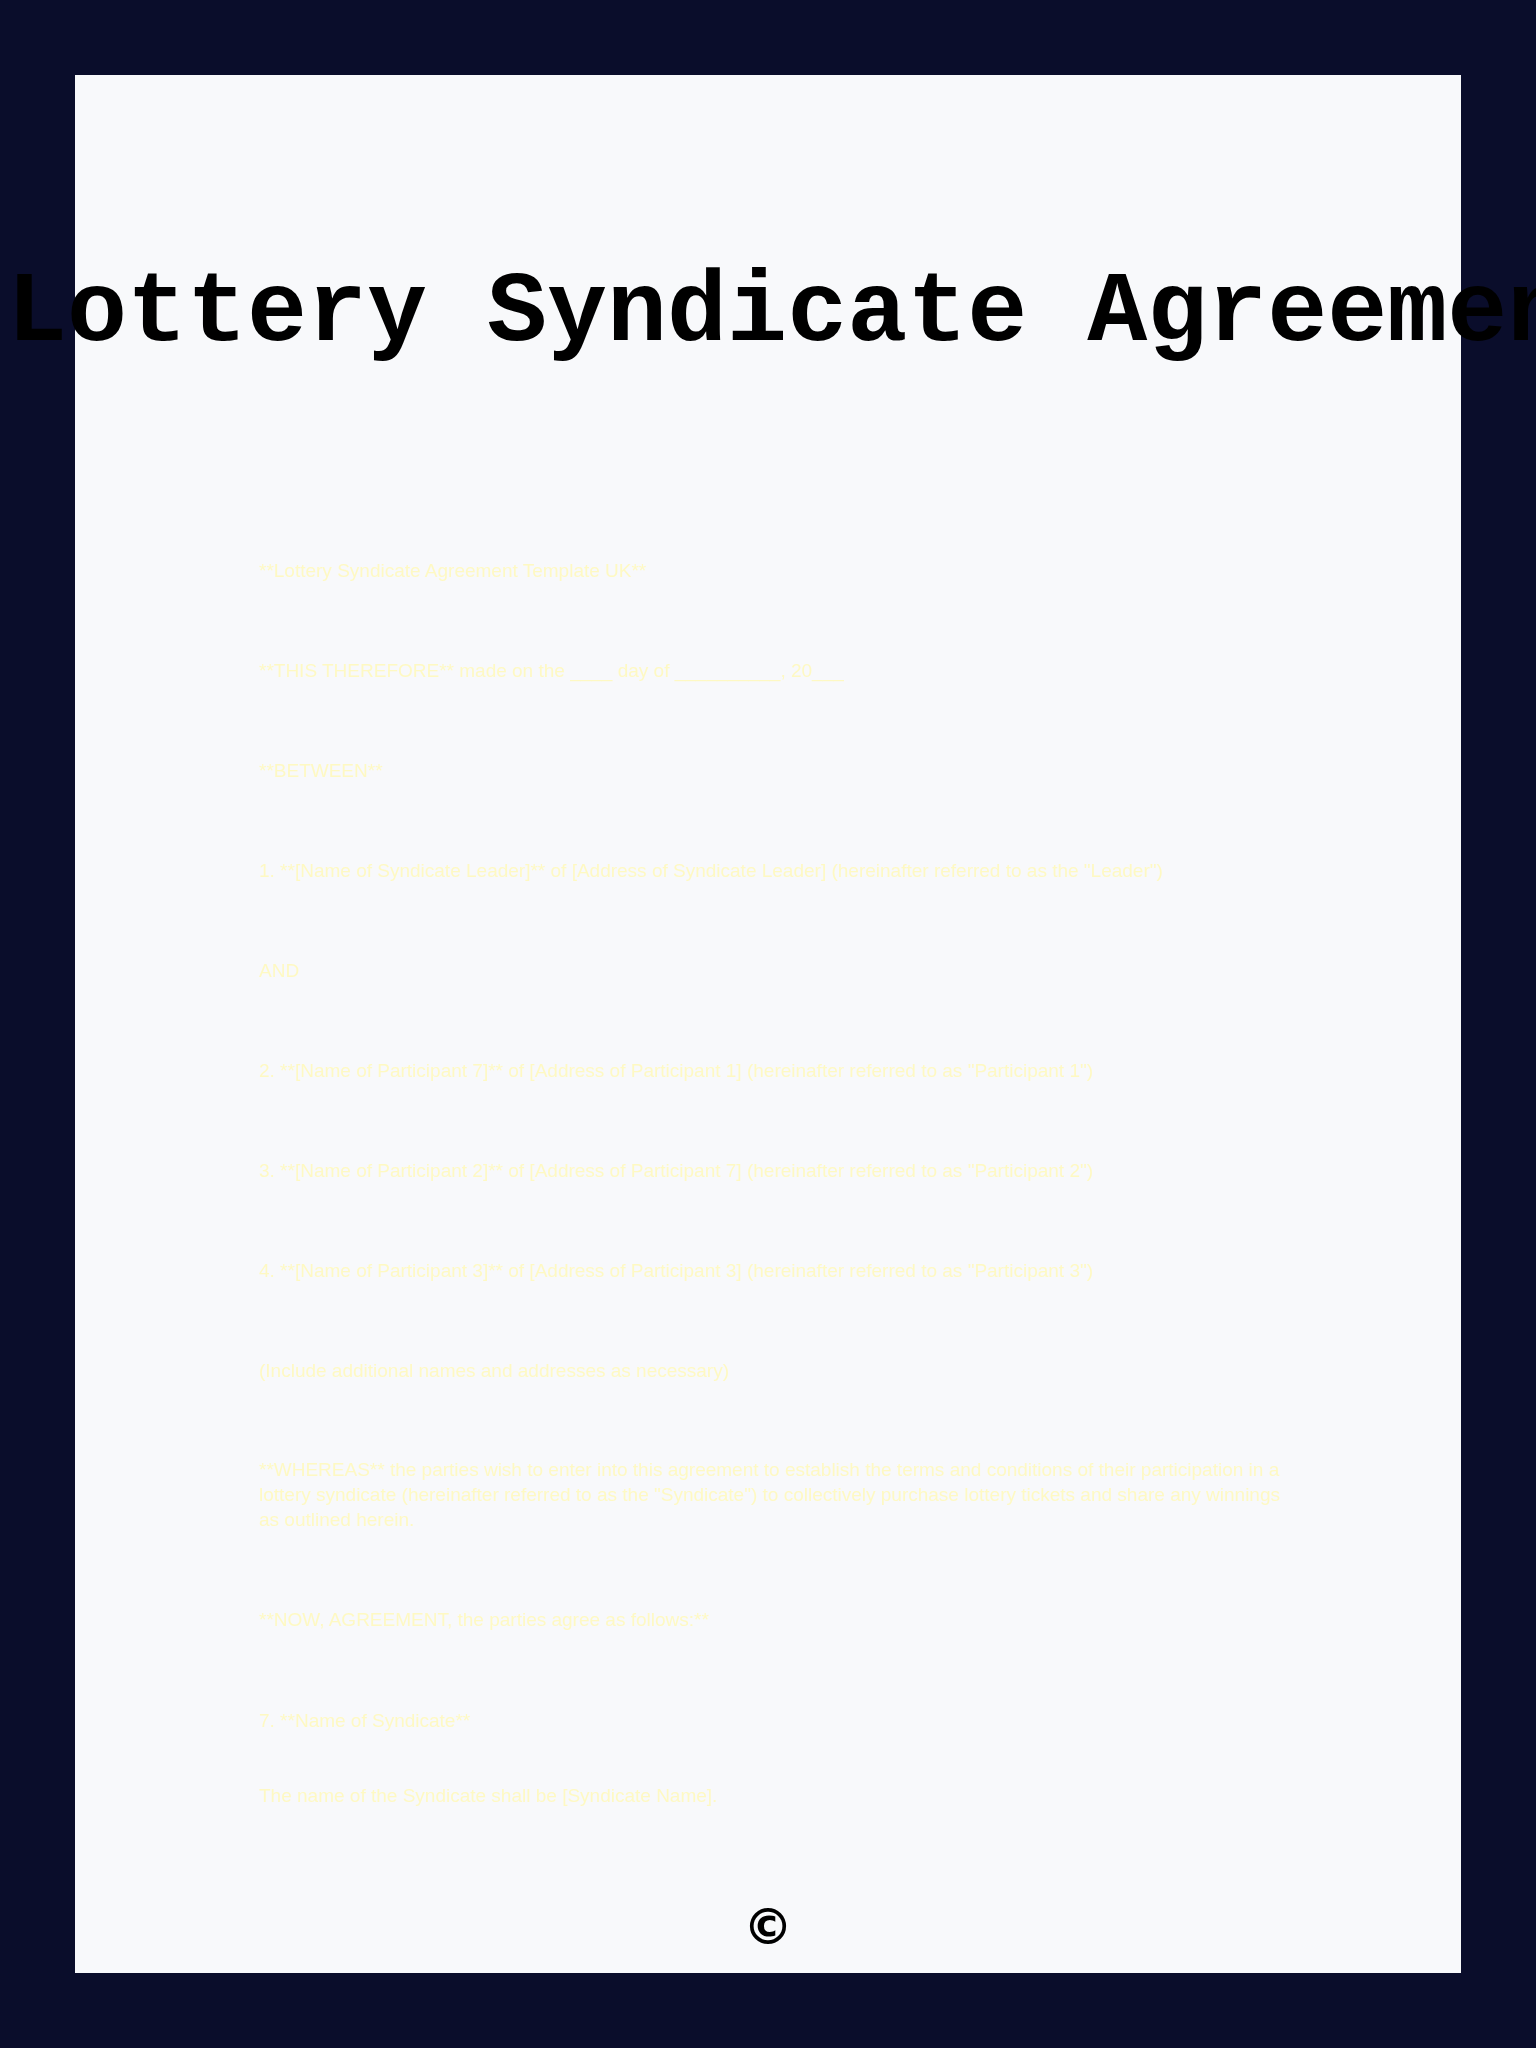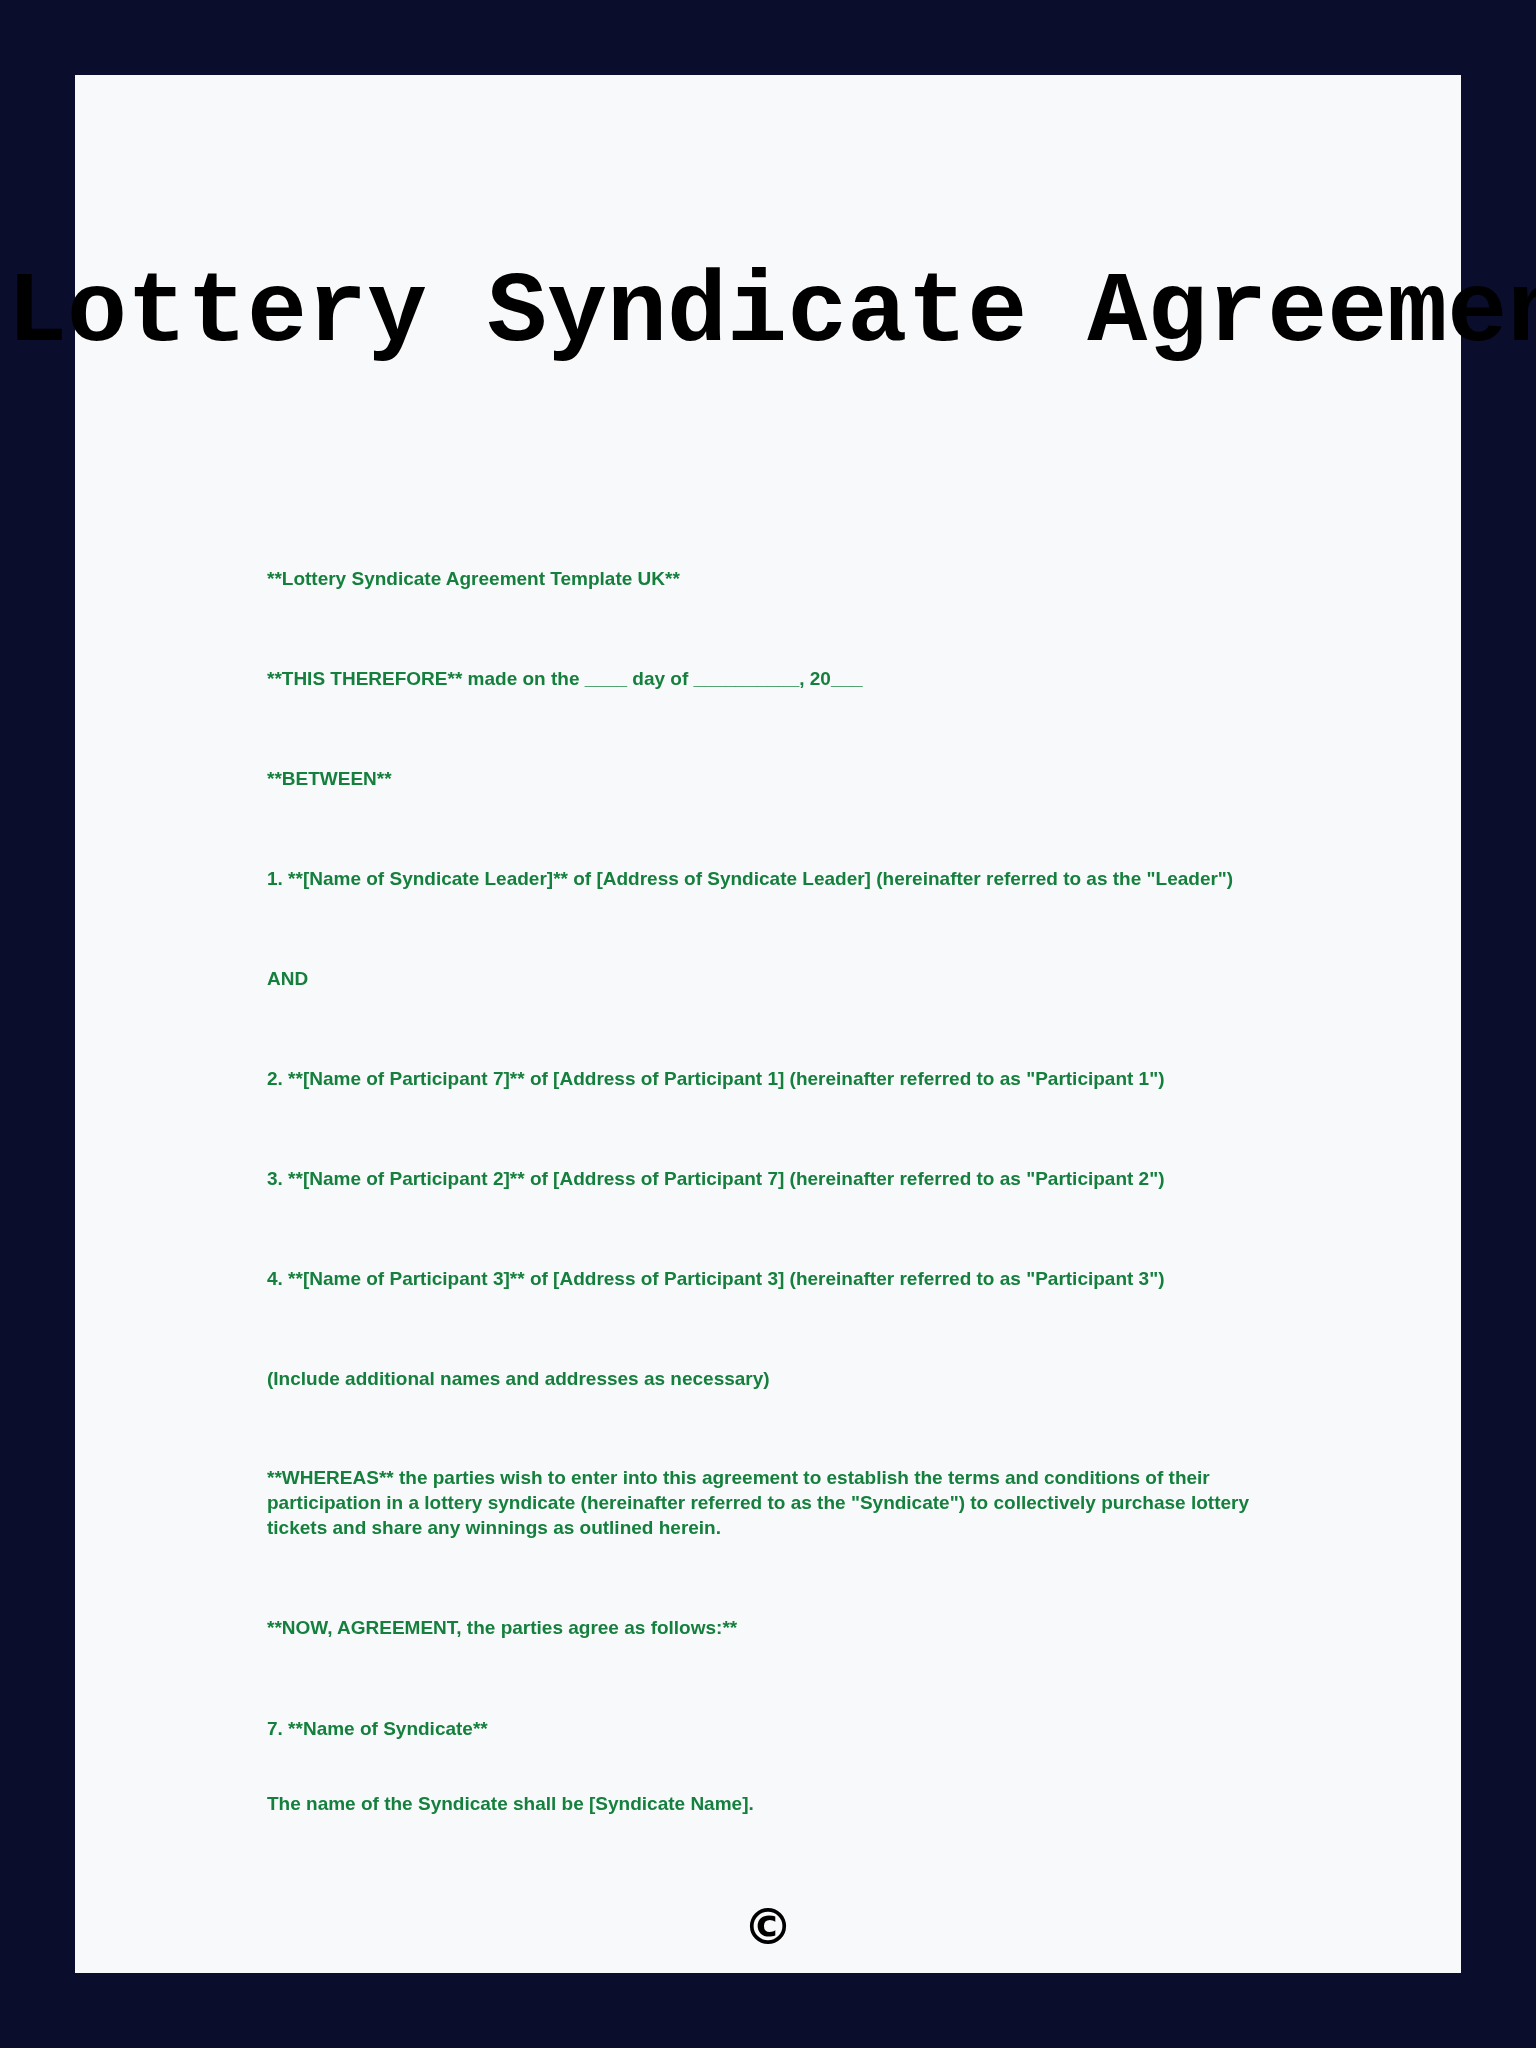--- a/index.html
+++ b/index.html
@@ -28,26 +28,26 @@
     color: #000;
     margin: 7px;
     white-space: nowrap;
     z-index: 2;
   }
   .title span { display: block; }
   .para {
     position: absolute;
     left: 251px;
     width: 1040px;
-    margin: 16px;
+    margin: 8px;
     font-family: "Liberation Sans", sans-serif;
-    font-weight: bold;
+    font-weight: normal;
     font-size: 19px;
     line-height: 25px;
-    color: #15803d;
+    color: #fef9c3;
     z-index: 2;
   }
   .copyright {
     position: absolute;
     left: 738px; top: 1897px;
     width: 60px; height: 60px;
     display: flex; align-items: center; justify-content: center;
     font-family: "DejaVu Sans", sans-serif;
     font-weight: bold;
     font-size: 50px;

